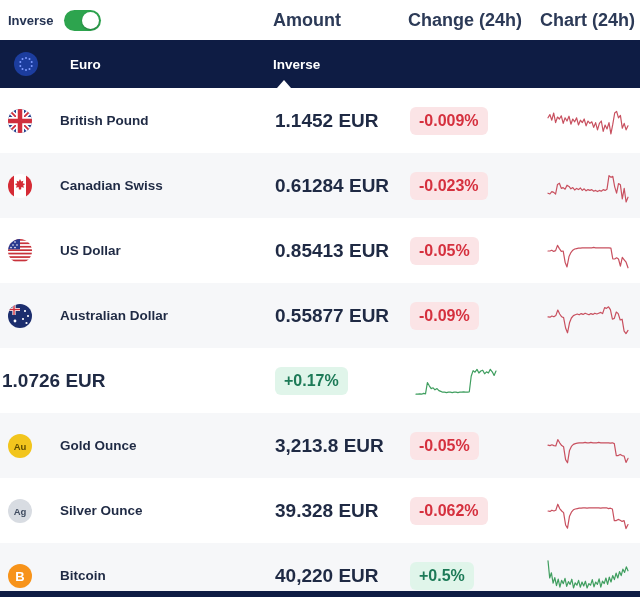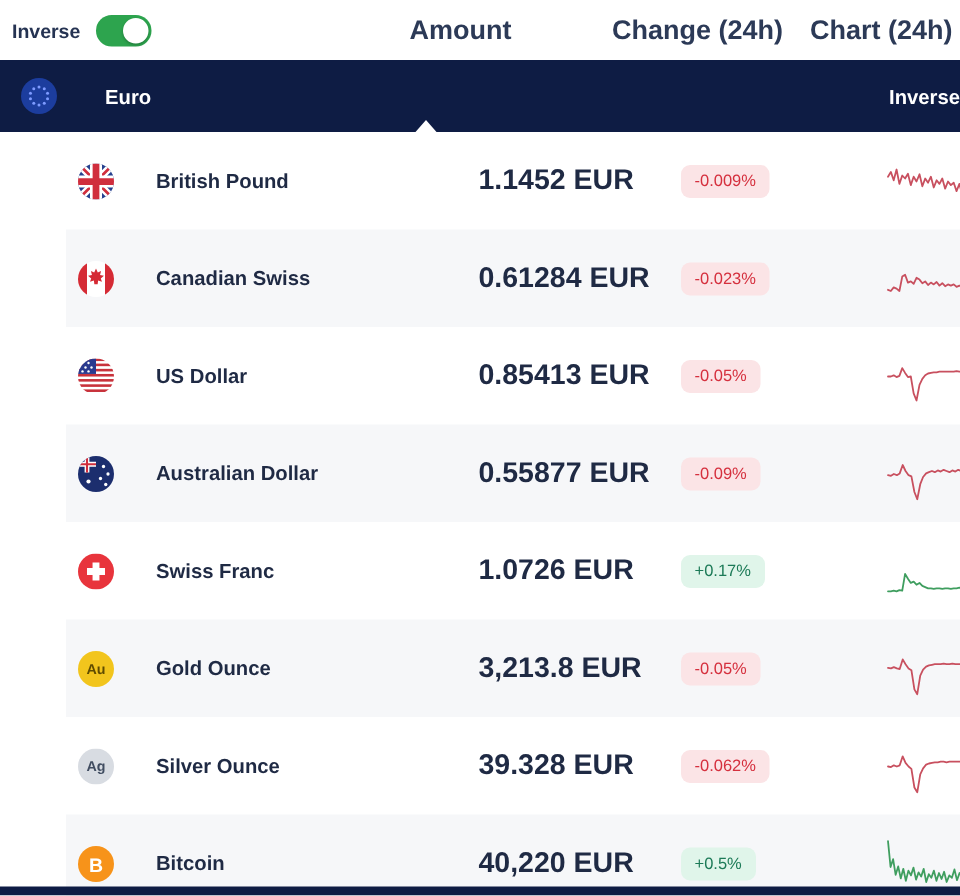--- a/index.html
+++ b/index.html
@@ -14,39 +14,39 @@
   }
   .inverse-wrap{display:flex;align-items:center;gap:10px;padding-left:8px}
   .inverse-label{font-size:13px;font-weight:bold;color:#253352}
   .toggle{width:37px;height:21px;border-radius:11px;background:#2da44e;position:relative;cursor:pointer;flex:0 0 auto}
   .toggle .knob{position:absolute;right:2px;top:2px;width:17px;height:17px;border-radius:50%;background:#fff;box-shadow:0 1px 2px rgba(0,0,0,.25)}
   .col-head{font-size:18px;font-weight:bold;color:#2c3a57}
 
   
   .euro-row{
     height:48px;background:#0e1c44;display:grid;grid-template-columns:273px 1fr;
-    align-items:center;position:relative;cursor:pointer;text-align:right;
+    align-items:center;position:relative;cursor:pointer;
   }
   .euro-left{display:flex;align-items:center;gap:16px;padding-left:14px}
   .euro-name,.euro-inverse{color:#ffffff;font-size:13.5px;font-weight:bold}
   .caret{position:absolute;bottom:0;left:277px;width:0;height:0;
     border-left:7px solid transparent;border-right:7px solid transparent;border-bottom:8px solid #ffffff}
 
   
   .row{
     height:65px;display:grid;grid-template-columns:273px 135px 132px 1fr;
-    align-items:center;background:#ffffff;cursor:pointer;margin-left:44px;
+    align-items:center;background:#ffffff;cursor:pointer;
   }
   .row.alt{background:#f6f7f9}
   .cell-name{display:flex;align-items:center;gap:12px;padding-left:8px}
   .flag{width:40px;height:24px;flex:0 0 auto;display:inline-flex}
   .flag svg{width:24px;height:24px;display:block}
   .name{font-size:13.5px;font-weight:bold;color:#1f2a44}
   .amount{font-size:19px;font-weight:bold;color:#1f2a44;padding-left:2px}
-  .badge{display:inline-block;margin-left:2px;padding:5px 9px;border-radius:6px;font-size:11px;font-weight:normal}
+  .badge{display:inline-block;margin-left:2px;padding:5px 9px;border-radius:6px;font-size:16px;font-weight:bold}
   .badge.neg{background:#fbe4e6;color:#d5303e}
   .badge.pos{background:#e0f5ea;color:#1c7a57}
   .spark{display:block;margin-left:5px}
 
   
   .footer-strip{position:absolute;left:0;bottom:0;width:640px;height:6px;background:#0e1c44}
 </style>
 </head>
 <body>
 
@@ -205,34 +205,20 @@
       </div>
       <div class="amount">0.55877 EUR</div>
       <div><span class="badge neg">-0.09%</span></div>
       <div>
         <svg class="spark" width="86" height="46" viewBox="0 0 86 46">
           <polyline points="3.0,23.8 5.0,24.2 6.9,23.0 8.9,23.8 10.8,22.6 12.8,17.0 14.7,21.0 16.7,23.8 18.6,24.6 20.6,35.0 22.5,39.8 24.5,29.8 26.4,25.0 28.4,22.6 30.3,21.8 32.3,21.0 34.2,21.8 36.2,20.6 38.1,21.4 40.1,20.2 42.0,21.0 44.0,21.8 45.9,20.6 47.9,21.4 49.8,20.2 51.8,21.0 53.7,20.2 55.7,19.4 57.6,20.6 59.6,14.6 61.5,15.4 63.5,13.8 65.4,16.6 67.4,26.2 69.3,25.4 71.3,19.0 73.2,20.6 75.2,27.0 77.1,26.2 79.1,38.2 81.0,40.6 83.0,37.4" fill="none" stroke="#c8505f" stroke-width="1.2" stroke-linejoin="round" stroke-linecap="round"></polyline>
         </svg>
       </div>
     </div>
     <div class="row">
-      <div class="cell-name">
-        <span class="flag">
-          <svg viewBox="0 0 24 24">
-            <clipPath id="cch-flag-icon">
-              <circle cx="12" cy="12" r="12"></circle>
-            </clipPath>
-            <g clip-path="url(#cch-flag-icon)">
-              <rect width="24" height="24" fill="#e8343c"></rect>
-              <path d="M12 6V18M6 12H18" stroke="#fff" stroke-width="4.6"></path>
-            </g>
-          </svg>
-        </span>
-        <span class="name">Swiss Franc</span>
-      </div>
       <div class="amount">1.0726 EUR</div>
       <div><span class="badge pos">+0.17%</span></div>
       <div>
         <svg class="spark" width="86" height="46" viewBox="0 0 86 46">
           <polyline points="3.0,36.2 4.9,36.2 6.8,35.8 8.7,36.2 10.6,35.4 12.5,35.8 14.4,24.6 16.3,27.8 18.2,30.6 20.1,29.8 22.0,31.8 24.0,30.6 25.9,32.6 27.8,33.4 29.7,34.2 31.6,34.2 33.5,34.6 35.4,34.2 37.3,34.2 39.2,34.6 41.1,34.2 43.0,34.2 44.9,34.6 46.8,34.2 48.7,34.2 50.6,33.8 52.5,34.2 54.4,34.2 56.3,33.8 58.2,18.2 60.1,12.6 62.0,14.2 64.0,11.4 65.9,15.0 67.8,13.0 69.7,12.2 71.6,15.8 73.5,13.8 75.4,15.0 77.3,11.4 79.2,13.8 81.1,17.4 83.0,13.0" fill="none" stroke="#3f9e5f" stroke-width="1.2" stroke-linejoin="round" stroke-linecap="round"></polyline>
         </svg>
       </div>
     </div>
     <div class="row alt">
       <div class="cell-name">

